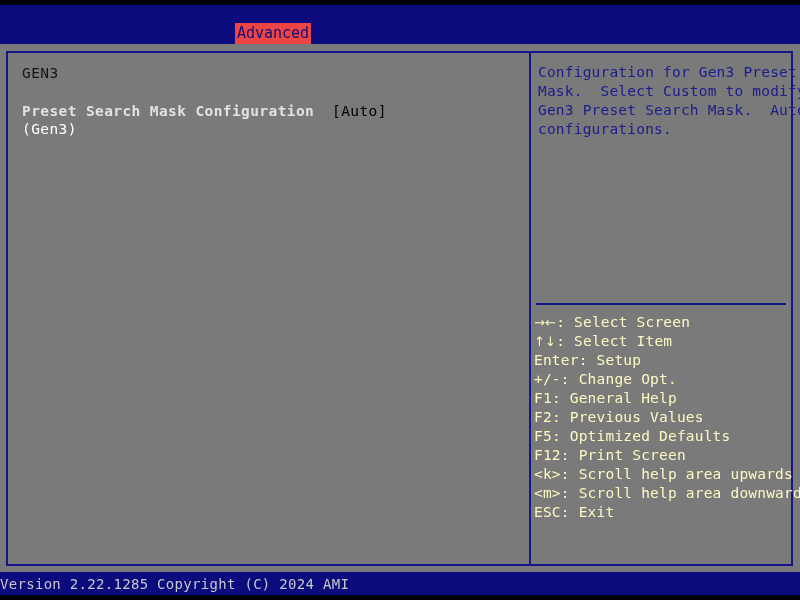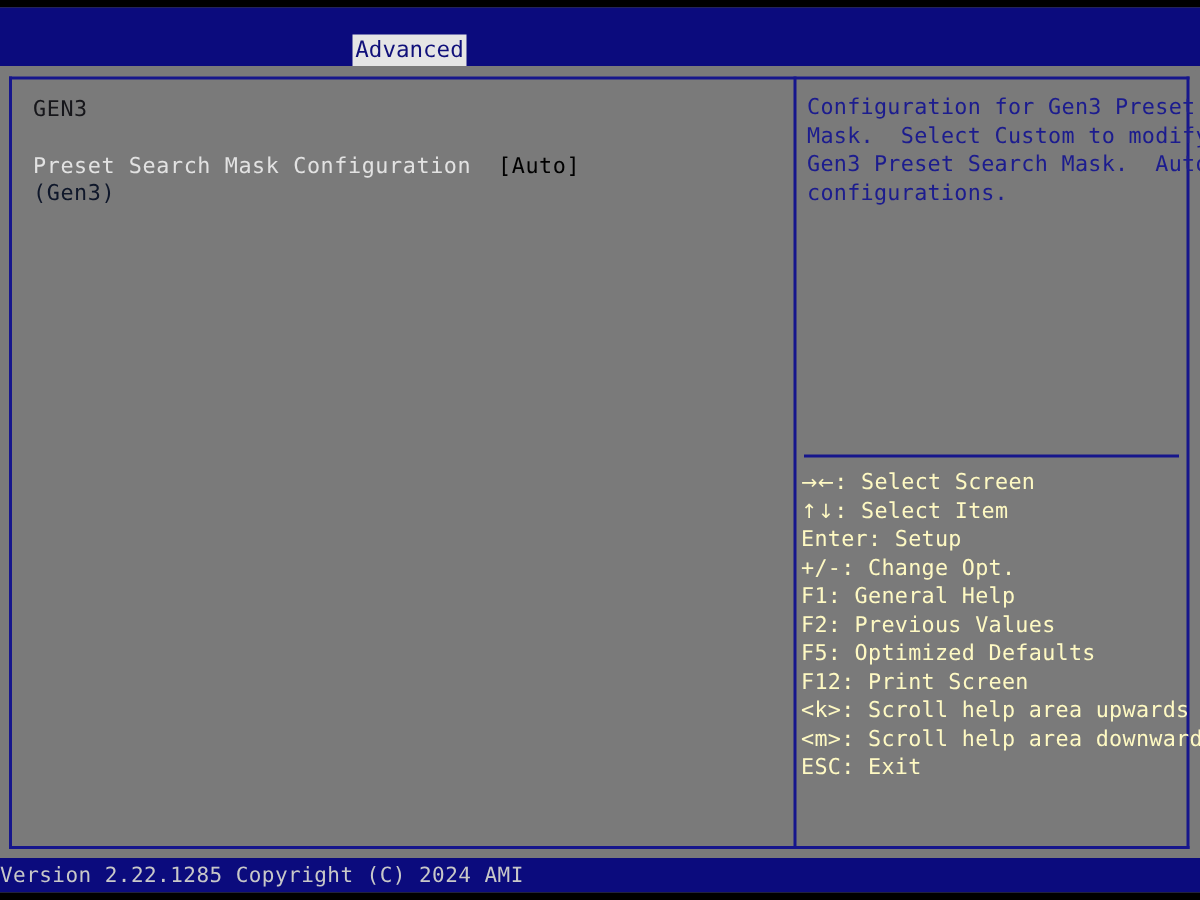--- a/index.html
+++ b/index.html
@@ -44,21 +44,21 @@
   }
   .tab-strip {
     position: absolute;
     left: 0; top: 23px;
     width: 800px; height: 21px;
   }
   .tab-active {
     position: absolute;
     left: 235px; top: 0px;
     width: 76px; height: 21px;
-    background: #e5e5e5;
+    background: #ef4444;
     color: #10107a;
     font-size: 15px;
     line-height: 21px;
     text-align: center;
     white-space: pre;
   }
 
   
   .frame-outer {
     position: absolute;
@@ -117,25 +117,26 @@
     left: 12px; top: 48px;
     width: 500px;
   }
   .setting-label {
     position: absolute;
     left: 0; top: 0;
     color: #e2e2e2;
     font-size: 14.5px;
     letter-spacing: 0.4px;
     white-space: pre;
+    font-weight: bold;
   }
   .setting-label-cont {
     position: absolute;
     left: 0; top: 18px;
-    color: #0f172a;
+    color: #ffffff;
     font-size: 14.5px;
     letter-spacing: 0.4px;
     white-space: pre;
   }
   .setting-value {
     position: absolute;
     left: 310px; top: 0;
     color: #000000;
     font-size: 14.5px;
     letter-spacing: 0.4px;

